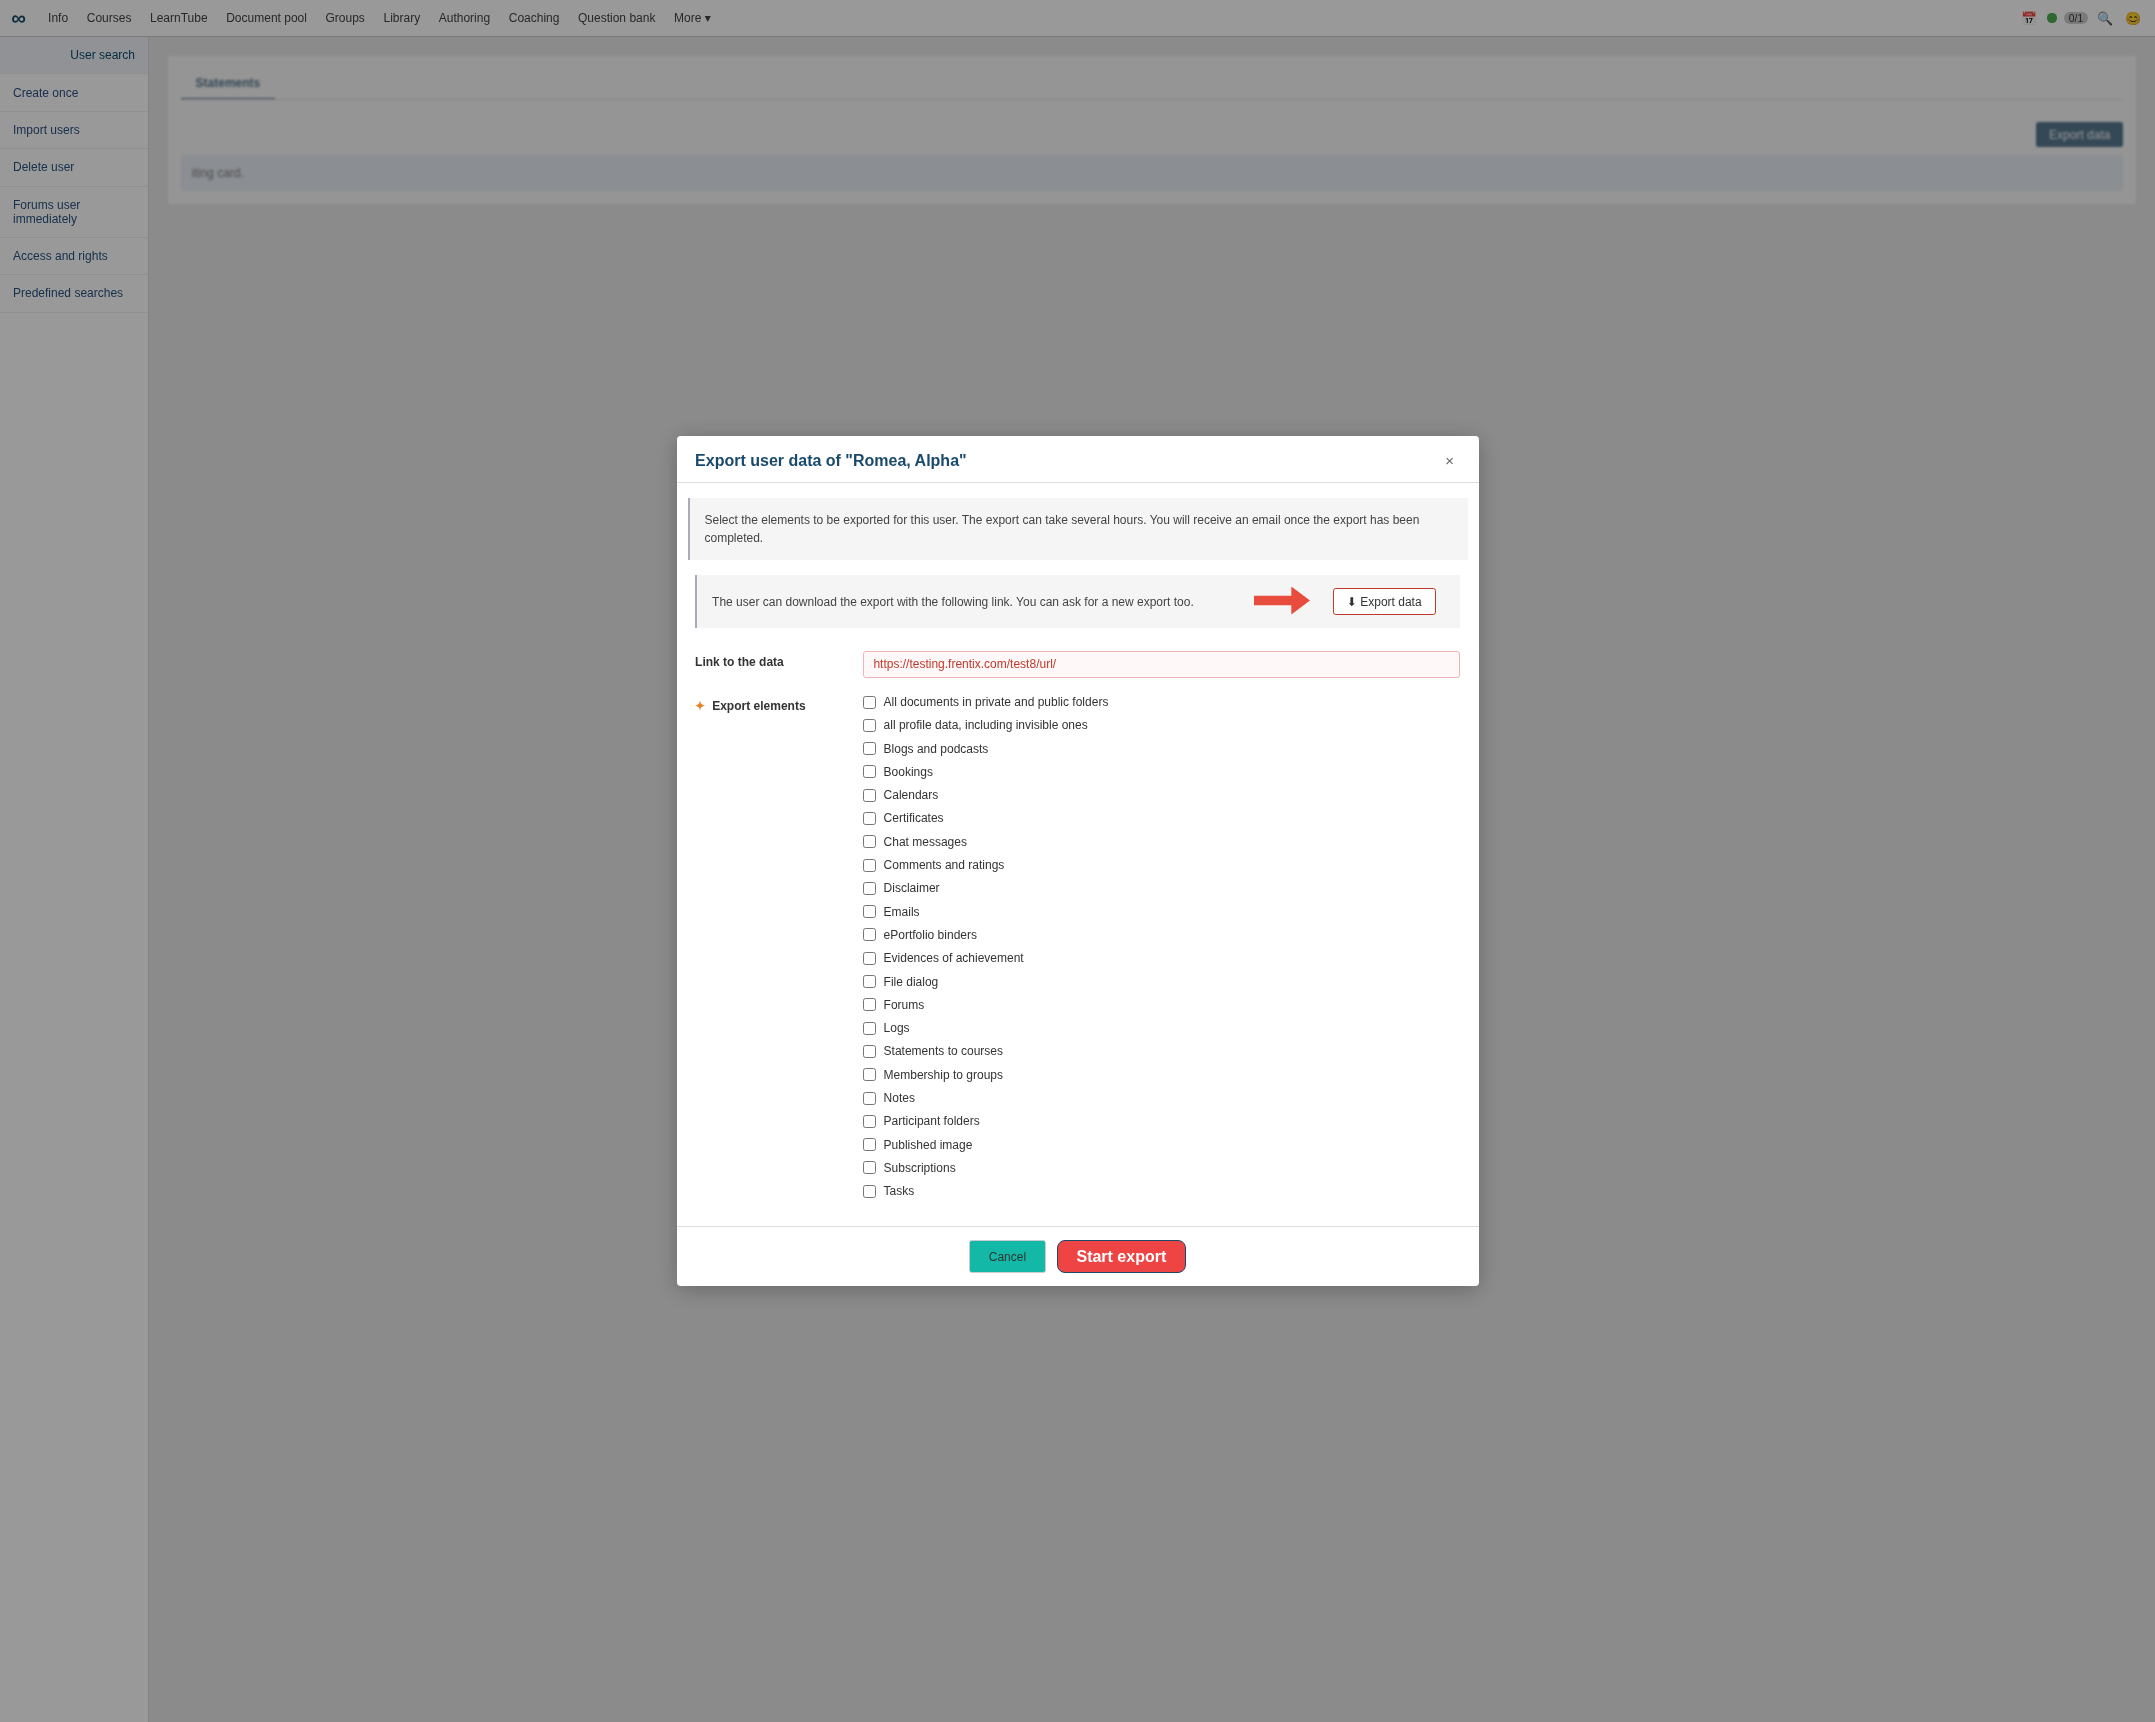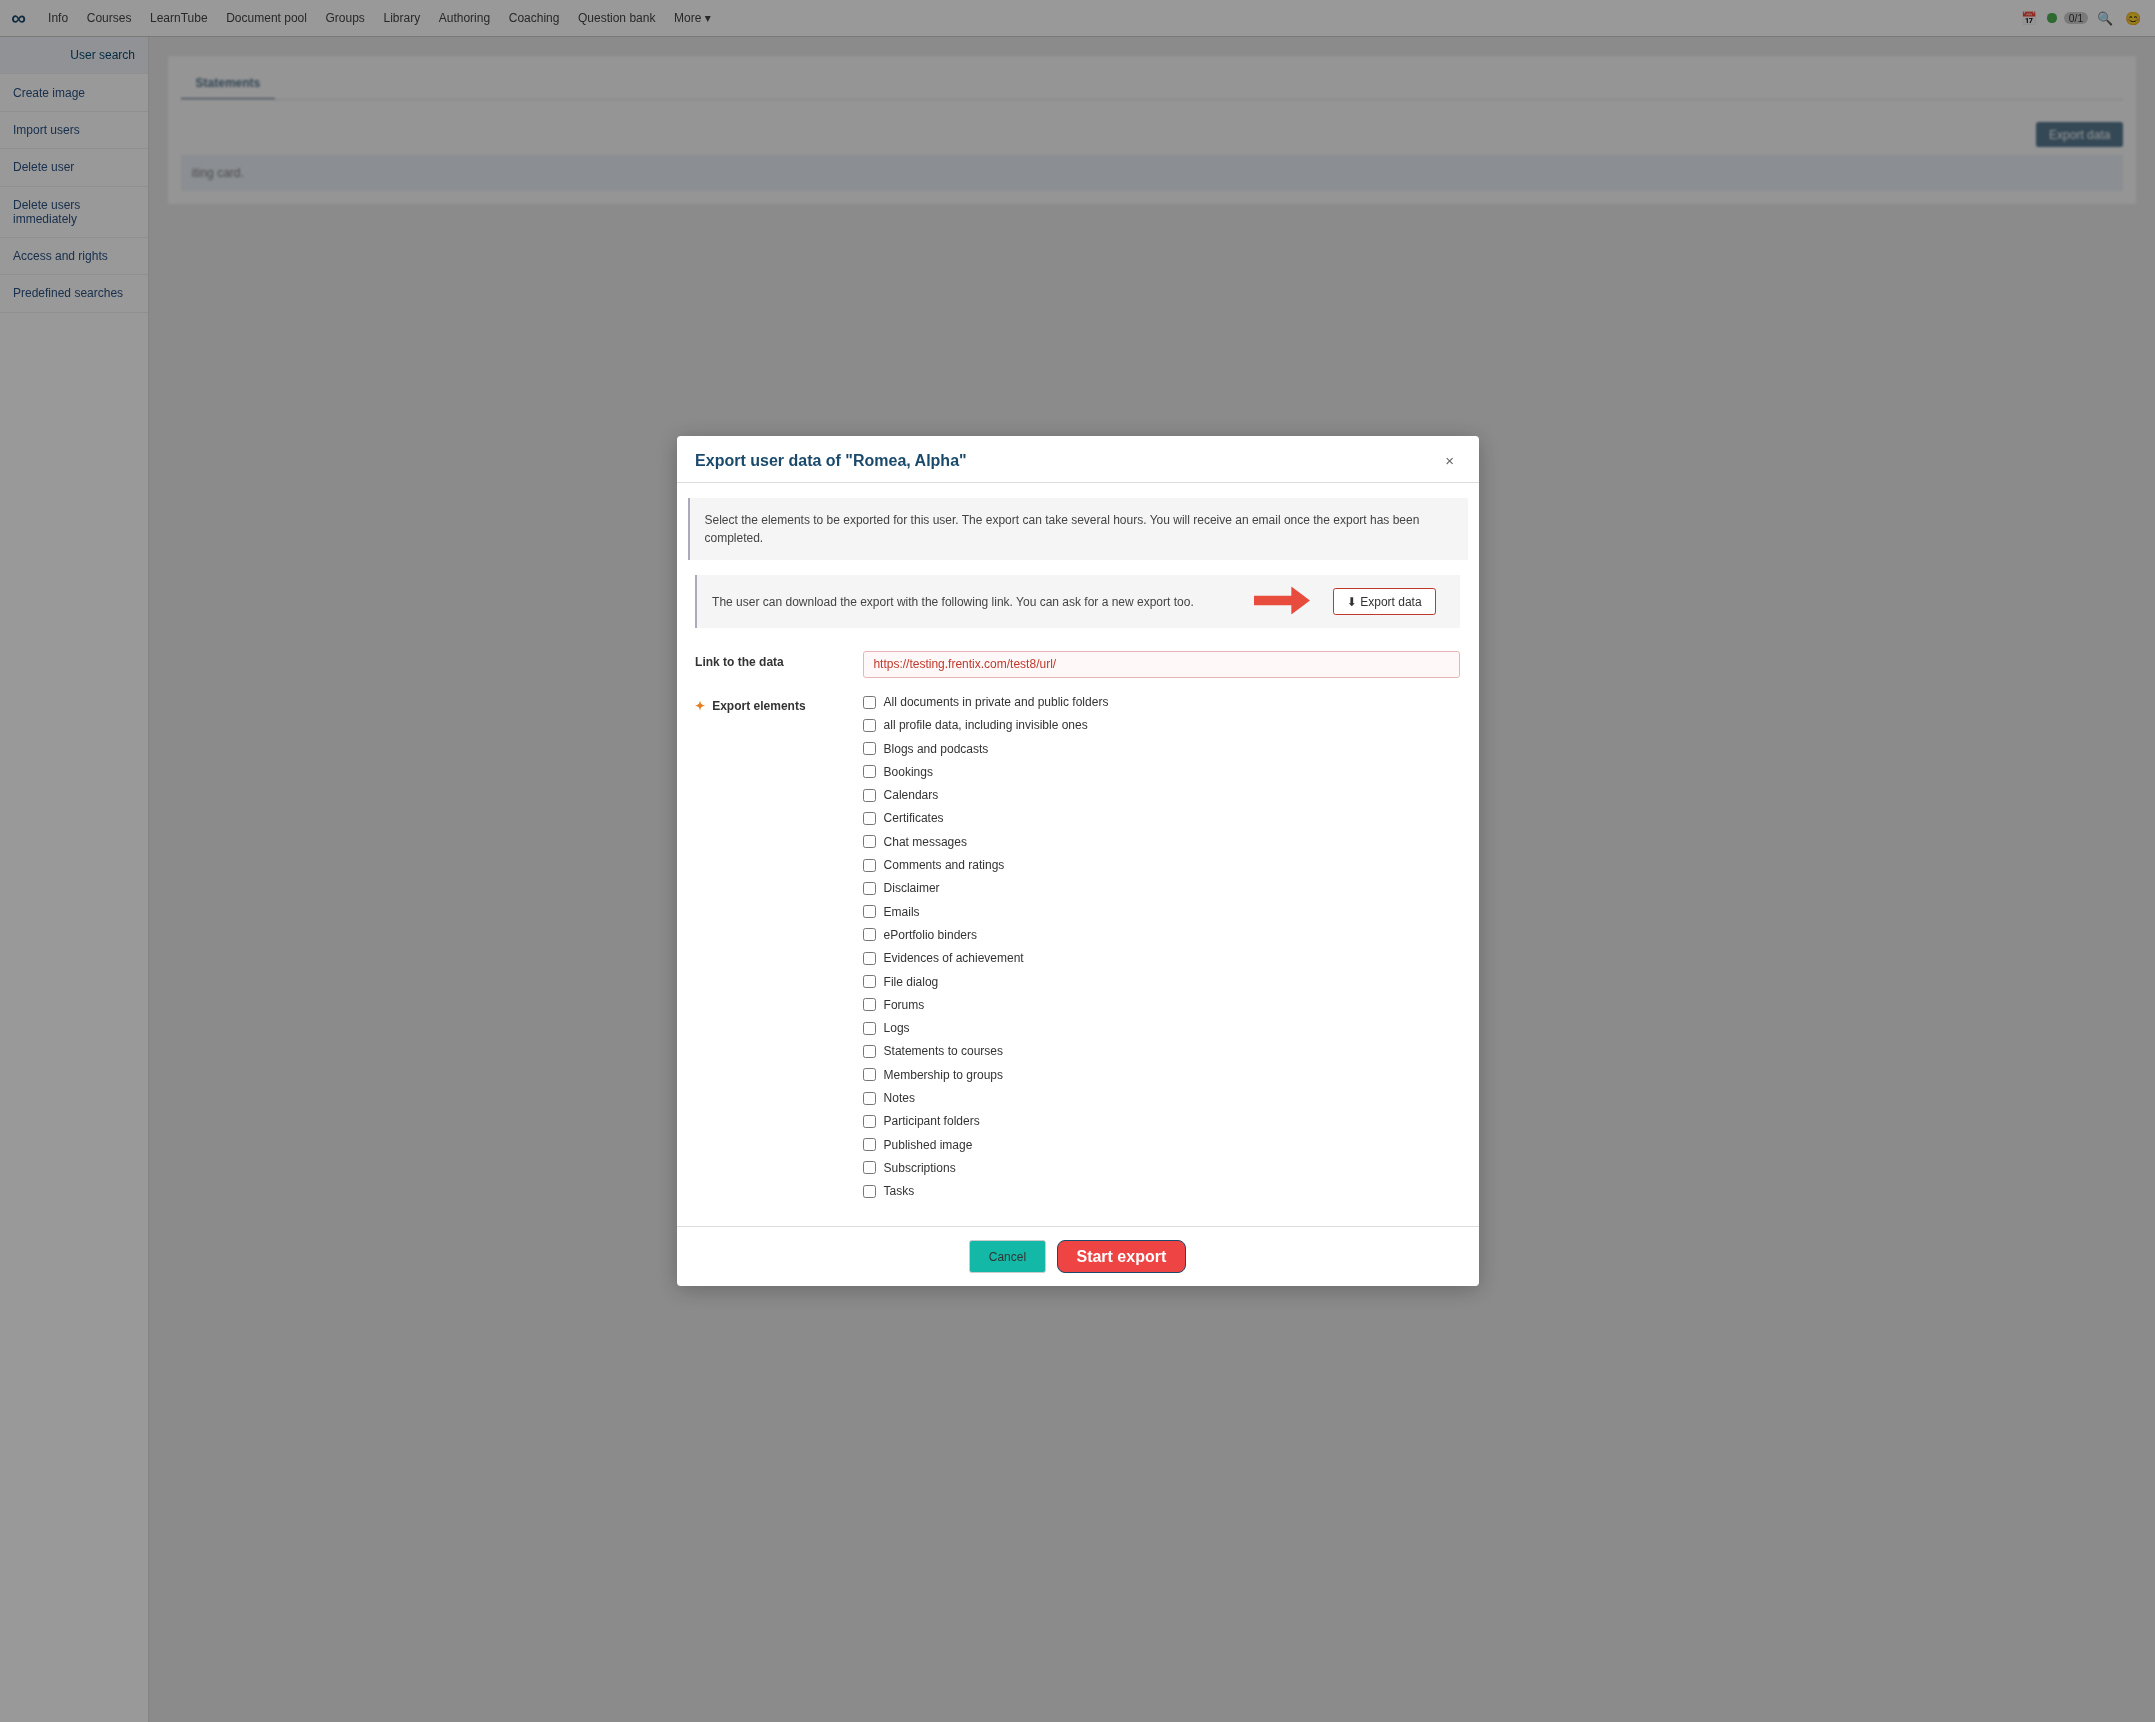--- a/index.html
+++ b/index.html
@@ -259,24 +259,24 @@
     <span class="badge">0/1</span>
     <span class="nav-icon">🔍</span>
     <span class="nav-icon">😊</span>
   </div>
 </div>
 
 <div class="page-wrapper">
 
   <div class="sidebar">
     <div class="sidebar-item active">User search</div>
-    <div class="sidebar-item">Create image</div>
+    <div class="sidebar-item">Create once</div>
     <div class="sidebar-item">Import users</div>
     <div class="sidebar-item">Delete user</div>
-    <div class="sidebar-item">Delete users immediately</div>
+    <div class="sidebar-item">Forums user immediately</div>
     <div class="sidebar-item">Access and rights</div>
     <div class="sidebar-item">Predefined searches</div>
   </div>
 
   <div class="main-content">
     <div class="bg-panel">
       <div class="bg-tabs">
         <div class="bg-tab active">Statements</div>
       </div>
       <div style="text-align:right; padding: 7.5px 0;">

